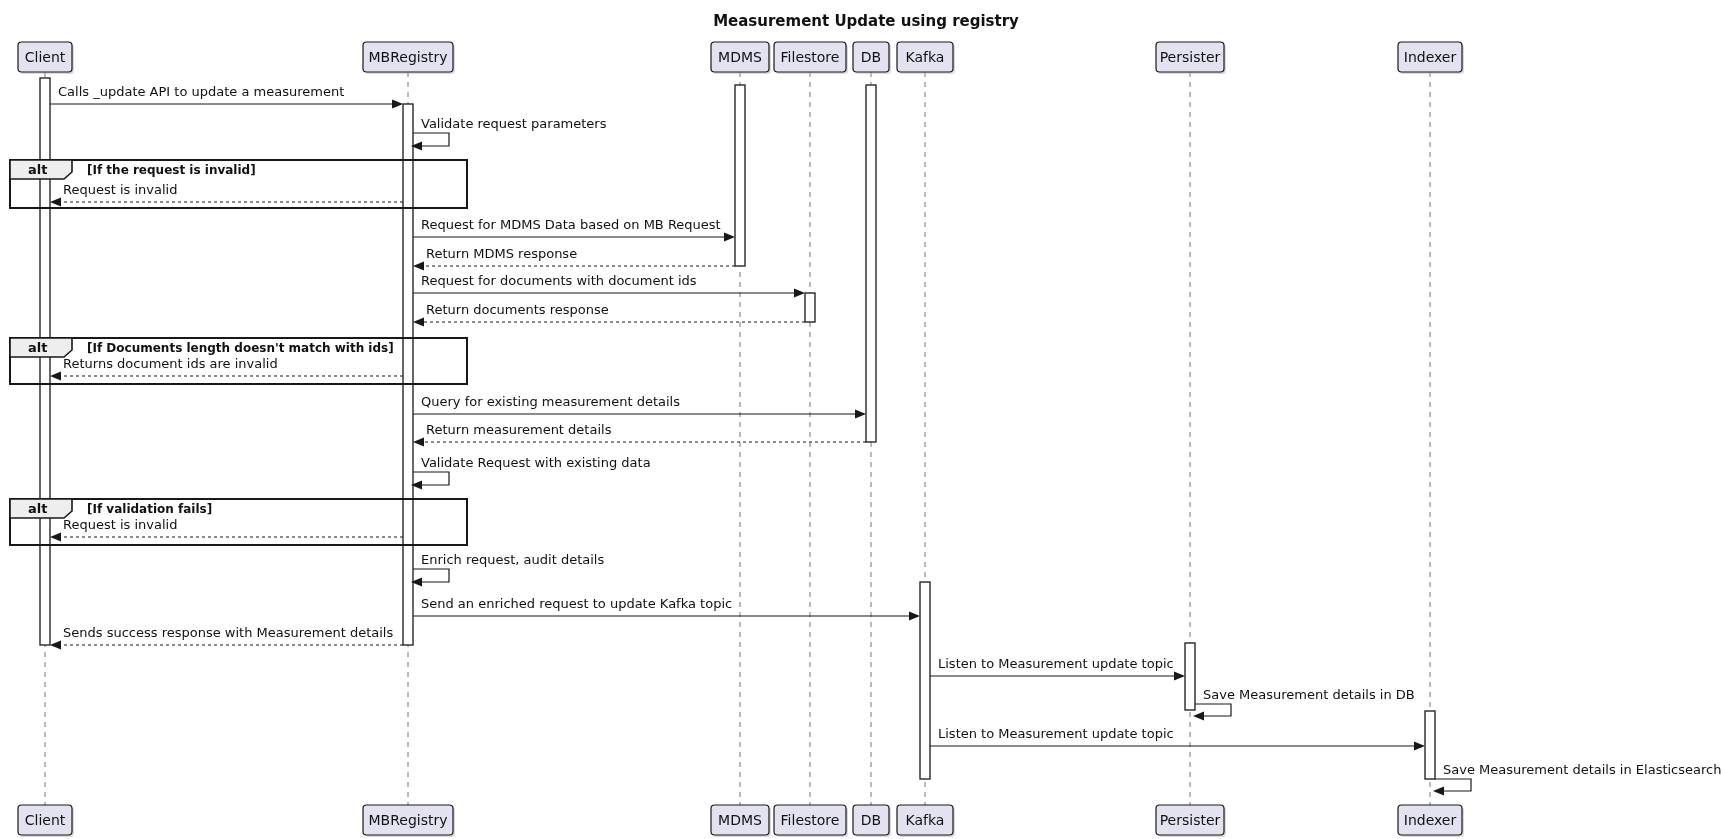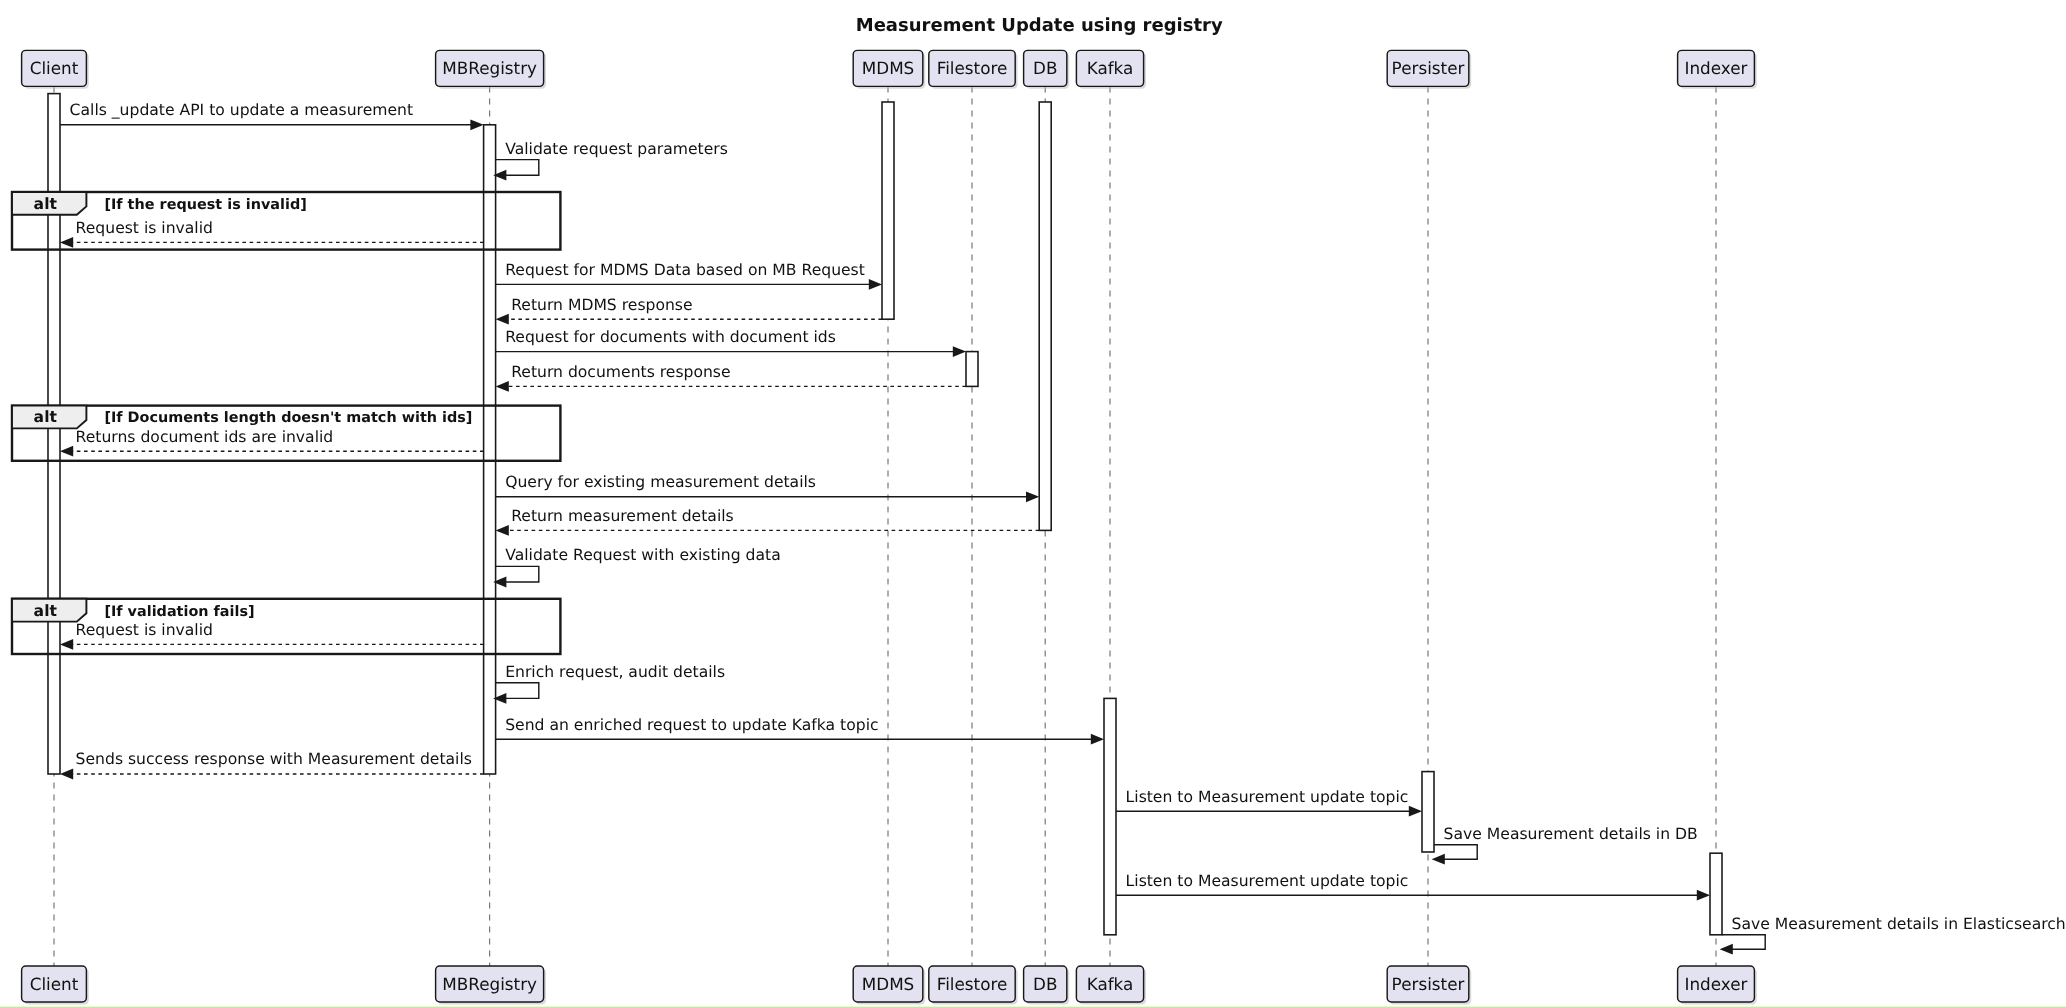--- a/index.html
+++ b/index.html
@@ -1,16 +1,16 @@
 <!DOCTYPE html>
 <html><head>
 <meta charset="utf-8">
 <style>
   html,body{margin:0;padding:0;background:#ffffff;}
-  .stage{width:1722px;height:839px;position:relative;background:#bef264;overflow:hidden;}
+  .stage{width:1722px;height:839px;position:relative;background:#0ea5e9;overflow:hidden;}
   svg{display:block;font-family:"DejaVu Sans",sans-serif;}
   text{fill:#111111;}
   .title{font-size:15px;font-weight:bold;text-anchor:middle;}
   .pname{font-size:14px;text-anchor:middle;}
   .mlabel{font-size:13px;}
   .opname{font-size:13px;font-weight:bold;}
   .guard{font-size:12px;font-weight:bold;}
 </style>
 </head>
 <body>

